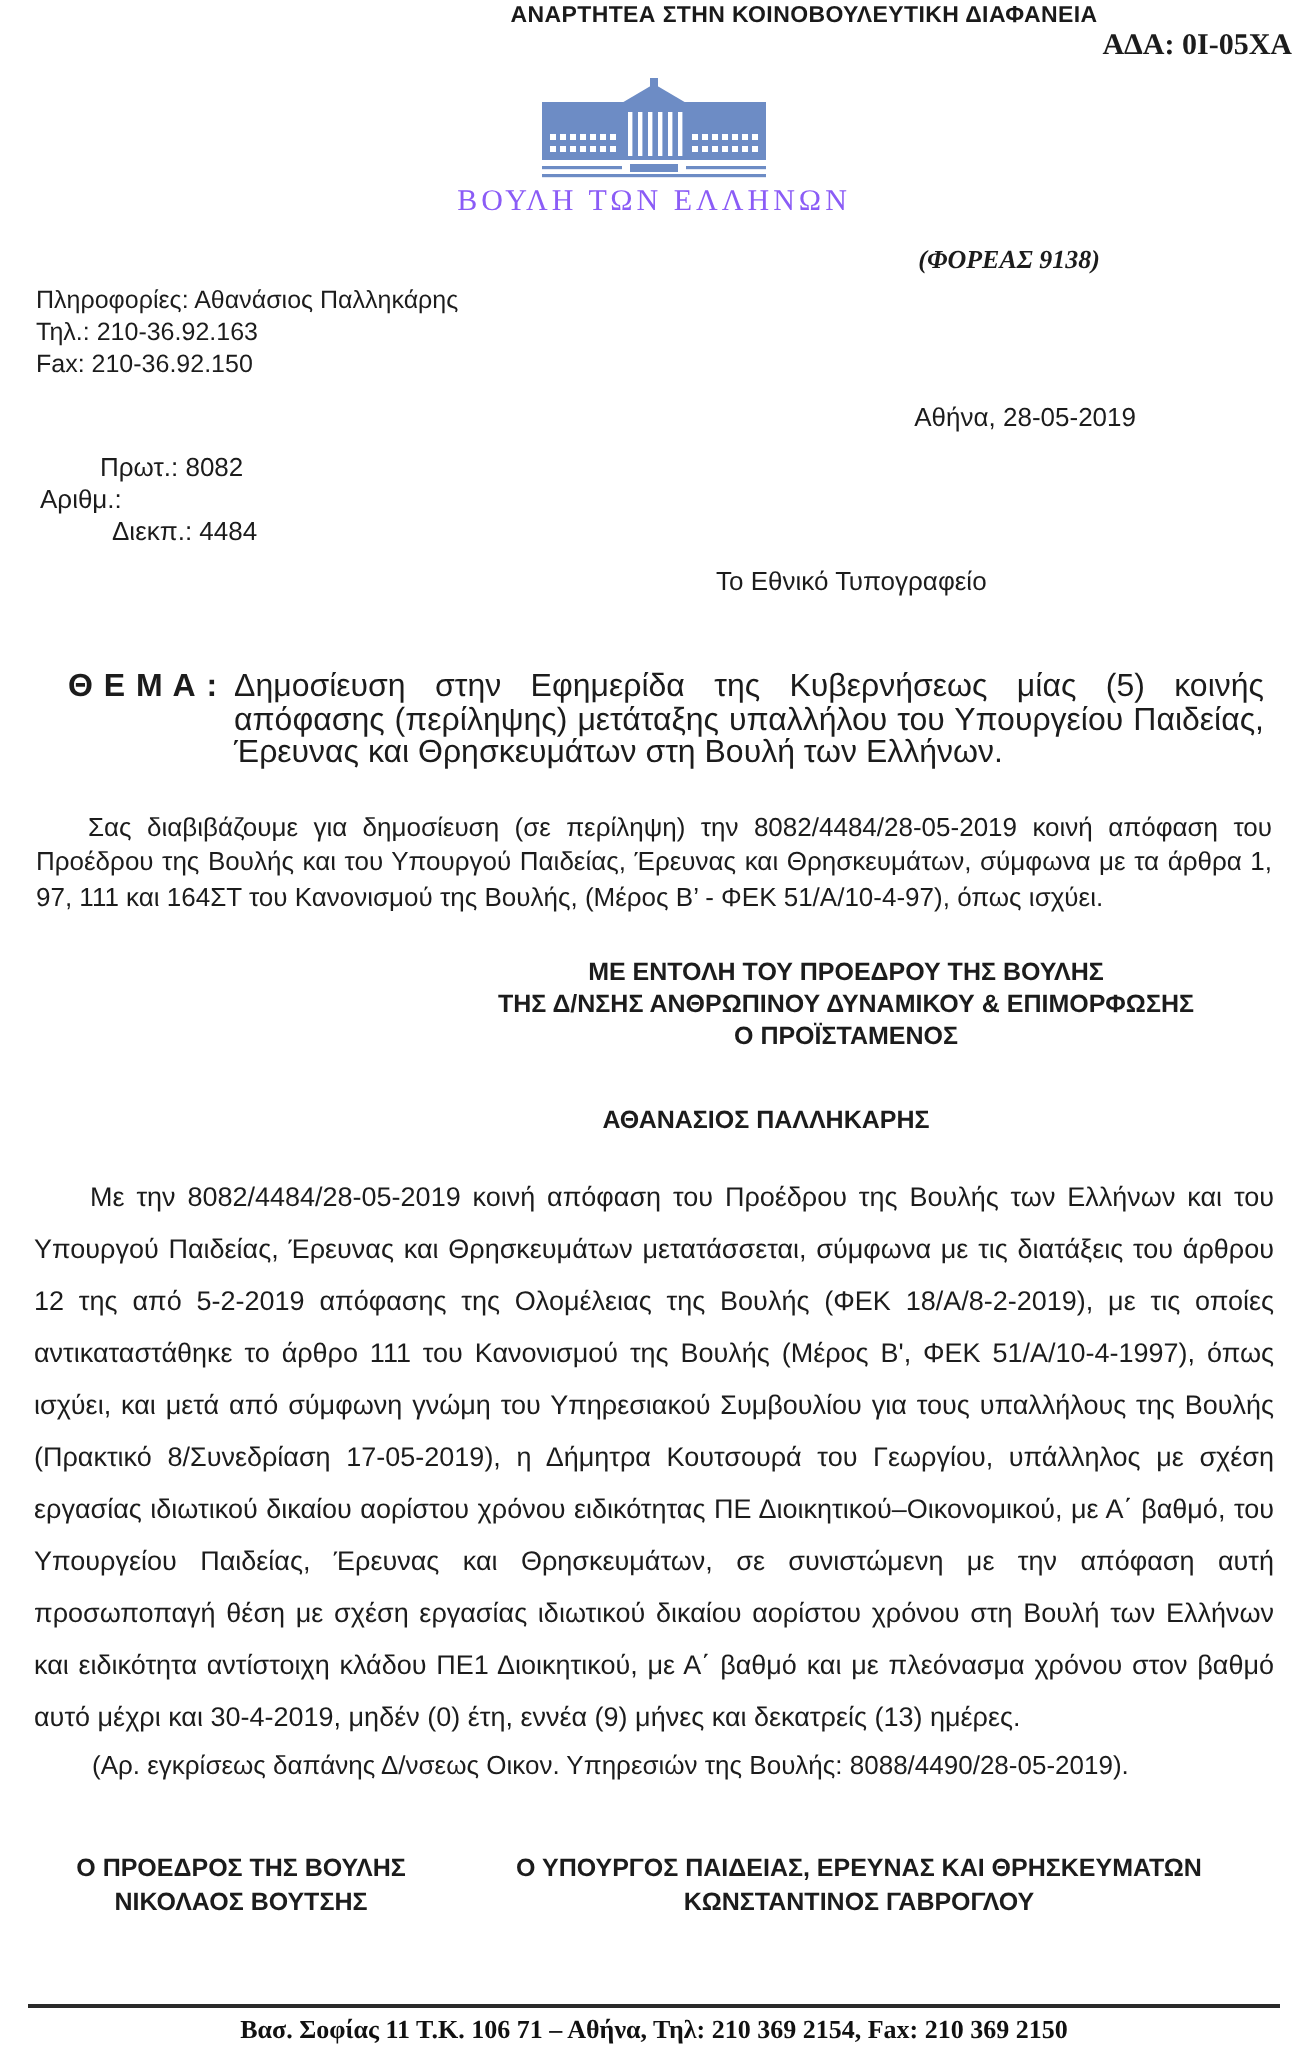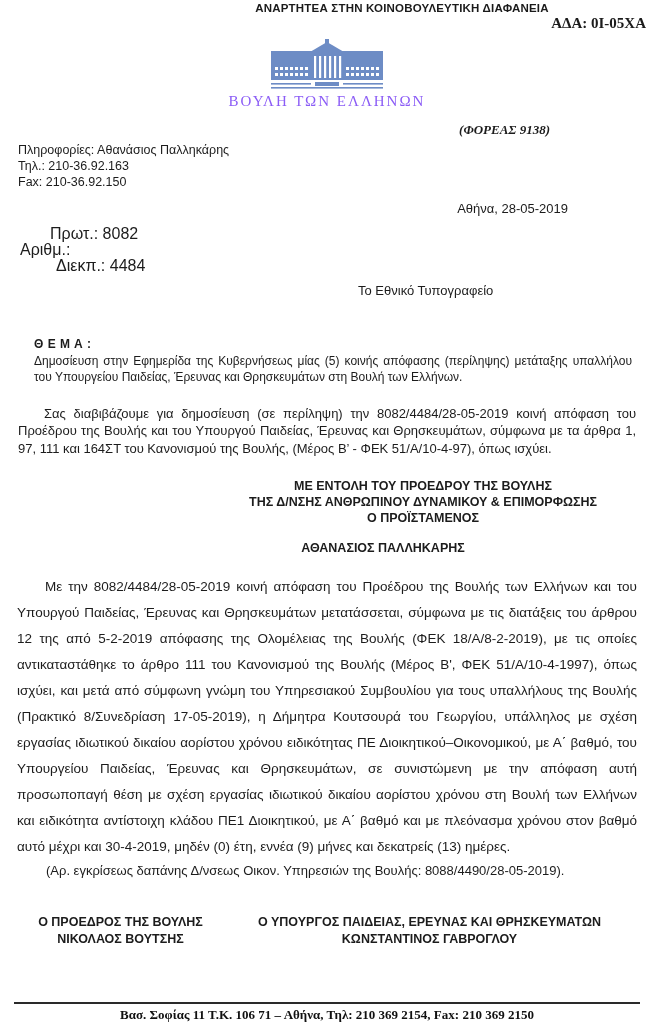--- a/index.html
+++ b/index.html
@@ -50,49 +50,49 @@
     font-family: "Liberation Serif", serif;
     font-weight: bold;
     font-style: italic;
     font-size: 13px;
     margin-top: 12px;
   }
 
   .info-block { padding-left: 18px; font-size: 12.5px; line-height: 16px; margin-top: 4px; }
   .city-date { text-align: right; padding-right: 86px; font-size: 13px; margin-top: 11px; }
 
-  .protocol { padding-left: 20px; font-size: 16px; line-height: 16px; margin-top: 10px; }
+  .protocol { padding-left: 20px; font-size: 13px; line-height: 16px; margin-top: 10px; }
   .protocol .prot  { padding-left: 30px; }
   .protocol .diekp { padding-left: 36px; }
 
   .pros { margin: 9px 0 0 358px; font-size: 13px; line-height: 16px; }
   .pros-label { font-weight: bold; letter-spacing: 0.5px; }
 
-  .thema { display: flex; margin: 37px 22px 0 34px; font-size: 12px; line-height: 16.5px; flex-direction: column; }
+  .thema { display: flex; margin: 37px 22px 0 34px; font-size: 16px; line-height: 16.5px; }
   .thema-label { font-weight: bold; white-space: nowrap; letter-spacing: 0.5px; margin-right: 8px; }
   .thema-text { text-align: justify; }
 
   .par1 {
     margin: 19px 18px 0 18px;
     font-size: 13px;
     line-height: 17.5px;
     text-align: justify;
     text-indent: 26px;
   }
 
   .order-block {
     margin-top: 21px;
     padding-left: 192px;
     text-align: center;
     font-weight: bold;
     font-size: 12.5px;
     line-height: 16px;
   }
   .sig-name {
-    margin-top: 15px;
+    margin-top: 27px;
     padding-left: 112px;
     text-align: center;
     font-weight: bold;
     font-size: 12.5px;
   }
 
   .par2 {
     margin: 19px 17px 0 17px;
     font-size: 13.5px;
     line-height: 26px;

